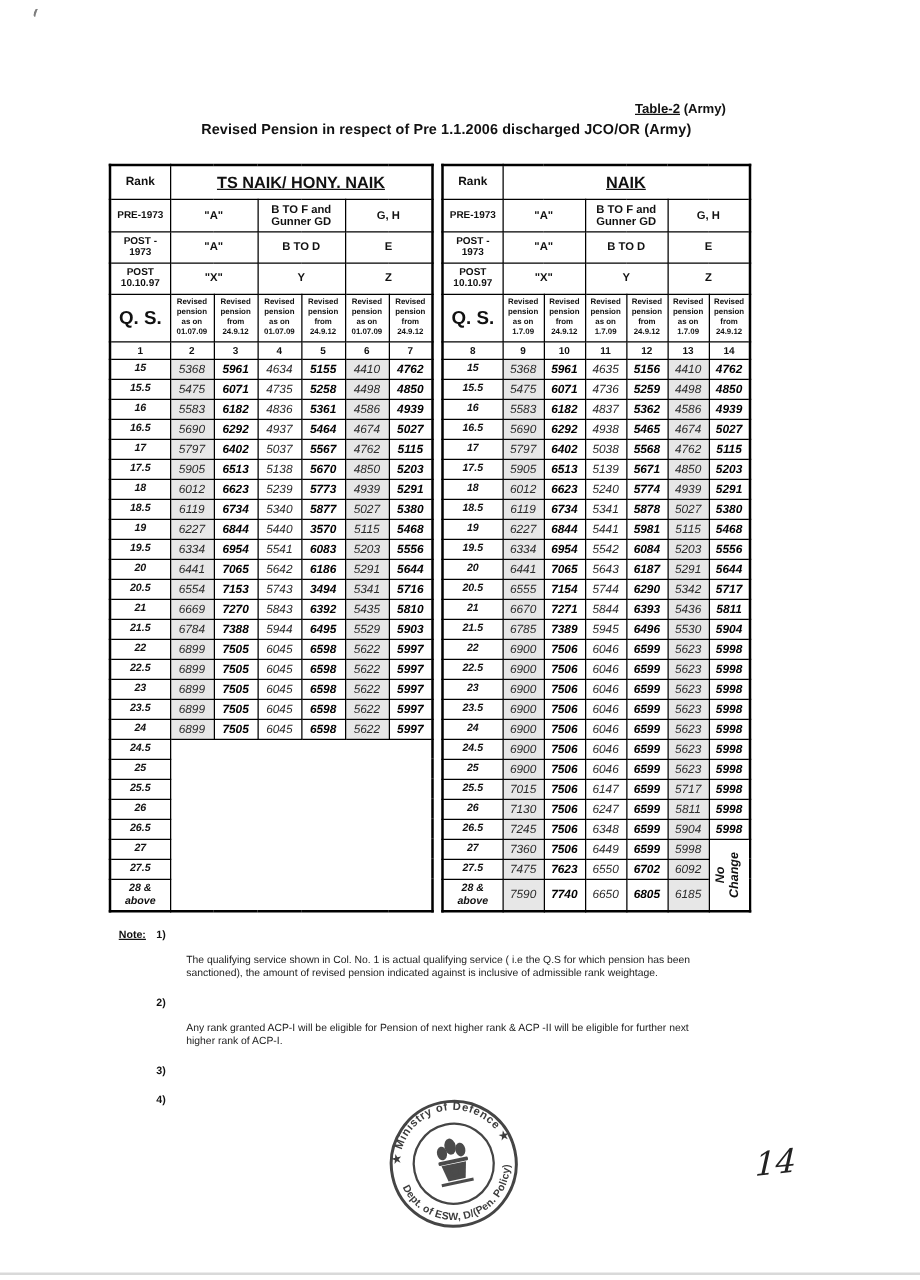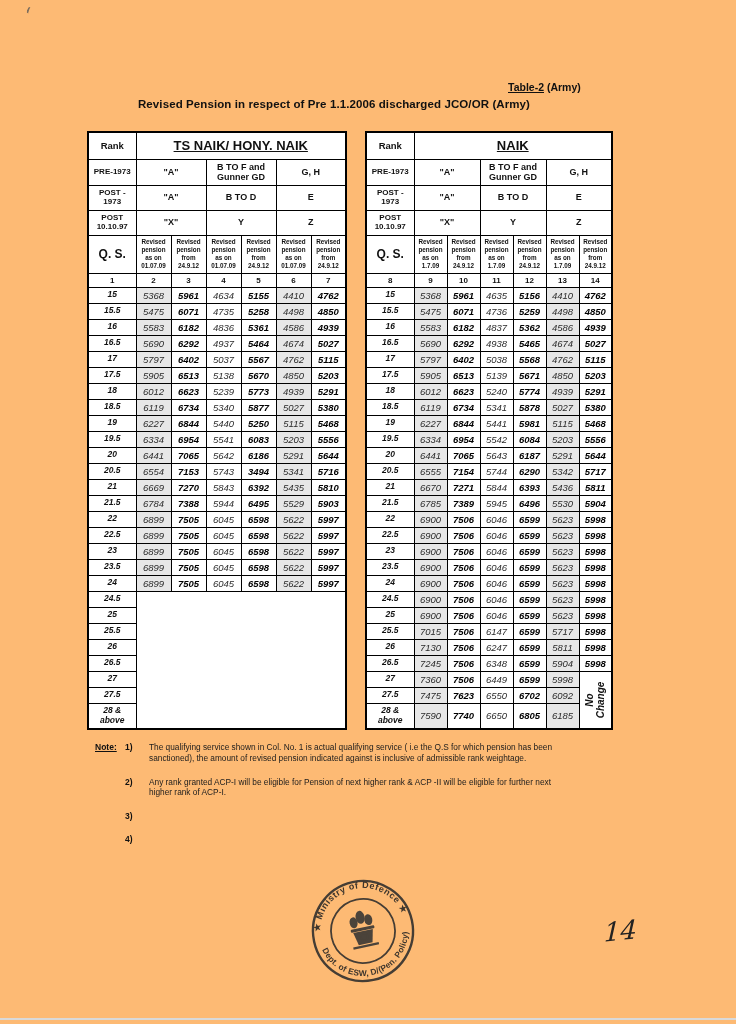--- a/index.html
+++ b/index.html
@@ -1,69 +1,69 @@
 <!DOCTYPE html>
 <html><head>
 <meta charset="utf-8">
 <style>
   html,body{margin:0;padding:0;}
   body{background:#888;}
   .page{
     position:relative; width:736px; height:1024px; margin:0 auto;
-    background:#fdba74; overflow:hidden;
+    background:#ffffff; overflow:hidden;
     font-family:"Liberation Sans", sans-serif; color:#111;
   }
   
   .artifact{position:absolute; left:27px; top:7px; width:3px; height:7px;
     border-left:2px solid #555; border-radius:60% 0 0 60%; transform:rotate(18deg); opacity:.75;}
   .scan-edge{position:absolute; left:0; bottom:4px; width:100%; height:2px; background:#d9d9d9;}
 
   
   .corner-tag{position:absolute; left:508px; top:81px; font-size:10.5px; font-weight:bold; white-space:nowrap;}
   .corner-tag .u{text-decoration:underline;}
-  .doc-title{position:absolute; left:34px; top:98px; width:600px; text-align:center;
+  .doc-title{position:absolute; left:57px; top:98px; width:600px; text-align:center;
     font-size:11.5px; font-weight:bold; letter-spacing:.1px;}
 
   
-  .tables{position:absolute; left:87px; top:131px; display:flex; gap:18px; align-items:flex-start;}
+  .tables{position:absolute; left:87px; top:131px; display:flex; gap:6px; align-items:flex-start;}
   table.ptable{border-collapse:collapse; table-layout:fixed; border:2px solid #000; background:#fff;}
   .ptable th,.ptable td{border:1px solid #000; padding:0 1px; text-align:center; vertical-align:middle;
     overflow:hidden; box-sizing:border-box;}
   .ptable col.c-qs{width:48px;}
   .t-left col.c-v{width:35px;}
   .t-right col.c-v{width:33px;}
 
   tr.h-r1{height:27px;} tr.h-band{height:26px;} tr.h-band1,tr.h-band2{height:25px;}
   tr.h-sub{height:38px;} tr.h-num{height:14px;}
   .ptable tbody tr{height:16px;font-style:italic;} .ptable tbody tr.last{height:26px;}
 
   .gtitle{font-size:13px; font-weight:bold;margin-left:40px;}
   .gtitle .u{text-decoration:underline;}
   .lbl{font-size:8px; font-weight:bold; white-space:pre-line; line-height:1.1;}
   .lbl.rank{font-size:9.5px;}
   .grp{font-size:9px; font-weight:bold; white-space:pre-line; line-height:1.15;}
-  .qsl{font-size:12px; font-weight:bold;}
+  .qsl{font-size:15px; font-weight:bold;}
   .sub{font-size:6.3px; font-weight:bold; line-height:1.25; padding:1px;}
   .cn{font-size:8px; font-weight:bold;}
   .qsv{font-size:8.5px; font-weight:bold; white-space:pre-line; line-height:1.1;}
   td.v-ason{font-size:9.5px; font-weight:normal; color:#2a2a2a;}
   td.v-from{font-size:9.5px; font-weight:bold; color:#000;}
   td.shade{background:#e7e7e7;}
   td.empty-block{background:#fff;}
   td.nochange{position:relative; background:#fff;}
   td.nochange .rot{position:absolute; left:50%; top:50%;
     transform:translate(-50%,-50%) rotate(-90deg);
     font-weight:bold; font-size:10px; line-height:1.05; white-space:pre-line;}
 
   
   .notes{position:absolute; left:95px; top:742px; width:500px;}
   .note-row{display:flex; margin-bottom:13px; align-items:flex-start;}
   .note-label{width:30px; flex:none; font-size:8.5px; font-weight:bold; text-decoration:underline;}
   .note-num{width:24px; flex:none; font-size:8.5px; font-weight:bold; text-align:left; padding-left:0;}
-  .note-text{width:418px; font-size:8.3px; line-height:1.3; text-align:left; color:#1c1c1c;}
+  .note-text{width:418px; font-size:8.3px; line-height:1.3; text-align:left; color:#1c1c1c;margin-top:20px;}
 
   
   .stamp{position:absolute; left:302px; top:870px; width:122px; height:122px; transform:rotate(-12deg); opacity:.88;}
   .stamp svg{display:block;}
   .sc{fill:none; stroke:#2c2c2c; stroke-width:2.4;}
   .sc2{fill:none; stroke:#2c2c2c; stroke-width:1.8;}
   .st{font-family:"Liberation Sans", sans-serif; font-size:9px; font-weight:bold; fill:#232323; letter-spacing:.6px;}
   .st.sb{font-size:8.4px; letter-spacing:.2px;}
   .emblem{fill:#333;}
 
@@ -210,21 +210,21 @@
             <td class="v-ason">5340</td>
             <td class="v-from">5877</td>
             <td class="v-ason shade">5027</td>
             <td class="v-from">5380</td>
           </tr>
           <tr>
             <th class="qsv">19</th>
             <td class="v-ason shade">6227</td>
             <td class="v-from">6844</td>
             <td class="v-ason">5440</td>
-            <td class="v-from">5250</td>
+            <td class="v-from">3570</td>
             <td class="v-ason shade">5115</td>
             <td class="v-from">5468</td>
           </tr>
           <tr>
             <th class="qsv">19.5</th>
             <td class="v-ason shade">6334</td>
             <td class="v-from">6954</td>
             <td class="v-ason">5541</td>
             <td class="v-from">6083</td>
             <td class="v-ason shade">5203</td>

